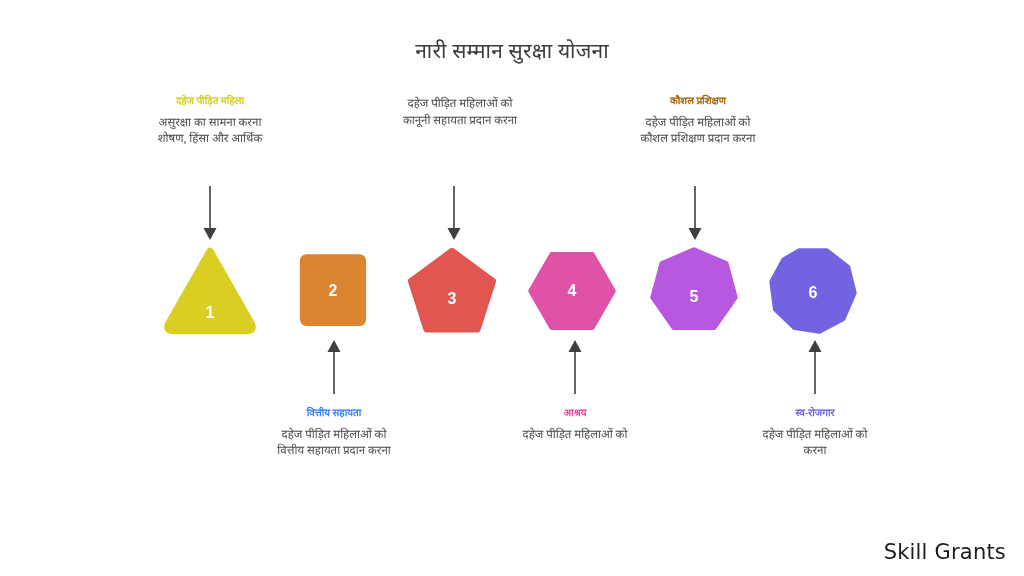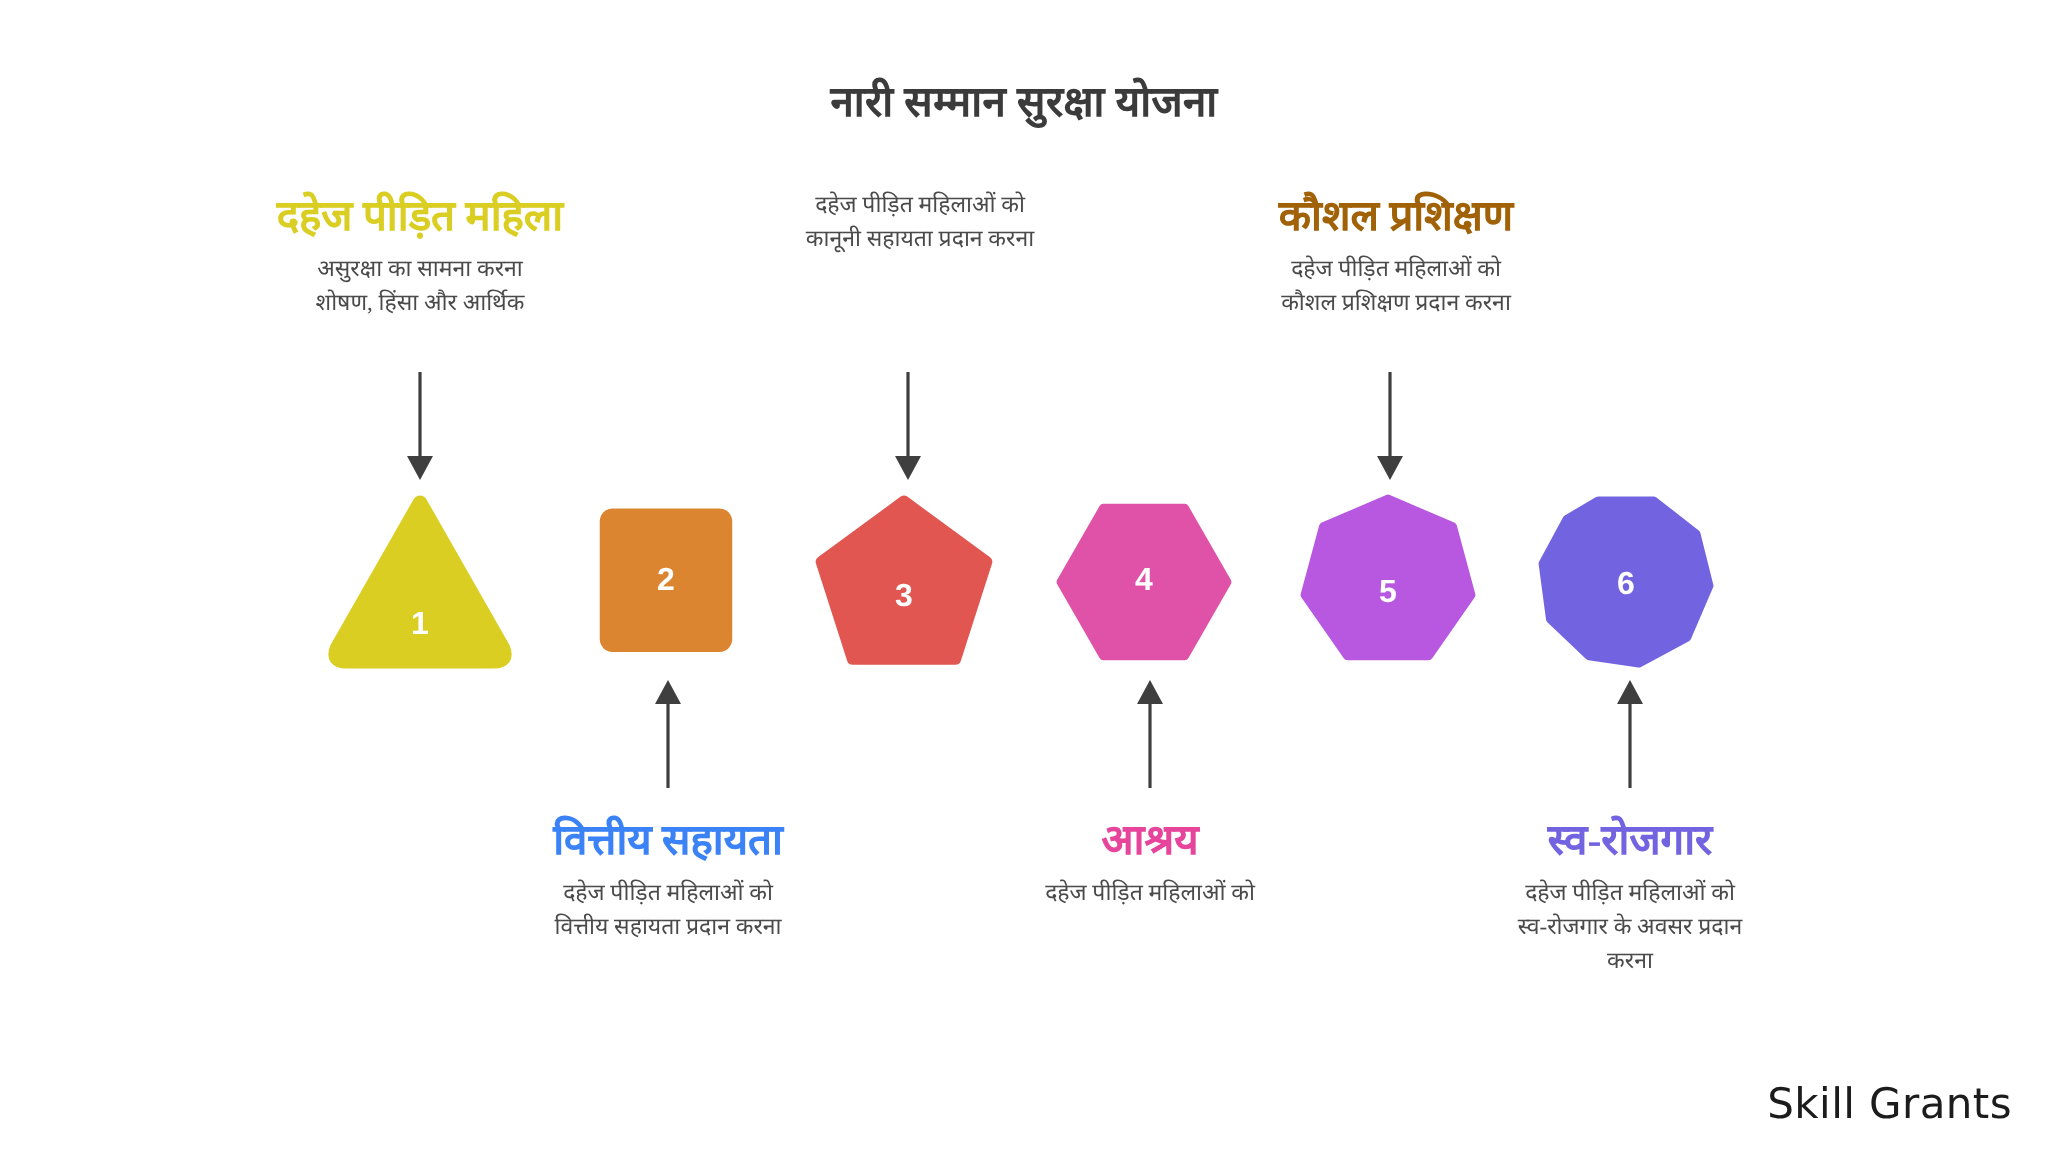--- a/index.html
+++ b/index.html
@@ -18,33 +18,33 @@
 
   
   #page-title {
     position: absolute;
     left: 0;
     top: 36px;
     width: 1024px;
     text-align: center;
     font-family: "Liberation Serif", "DejaVu Serif", serif;
     font-size: 21px;
-    font-weight: bold;
+    font-weight: normal;
     color: #3b3b3b;
     letter-spacing: .2px;
   }
 
   
   .label-block {
     position: absolute;
     text-align: center;
   }
   .label-heading {
     font-family: "Liberation Serif", "DejaVu Serif", serif;
-    font-size: 21px;
+    font-size: 10px;
     font-weight: bold;
     line-height: 1.25;
     margin-bottom: 6px;
     white-space: nowrap;
   }
   .label-desc {
     font-family: "Liberation Serif", "DejaVu Serif", serif;
     font-size: 11.5px;
     font-weight: normal;
     line-height: 1.45;
@@ -212,18 +212,17 @@
   <div class="label-heading" style="color:#E6459B;">आश्रय</div>
   <div class="label-desc">
     <span>दहेज पीड़ित महिलाओं को</span>
   </div>
 </div>
 
 <div class="label-block" style="left:717px; top:407px; width:196px;">
   <div class="label-heading" style="color:#7264E0;">स्व-रोजगार</div>
   <div class="label-desc">
     <span>दहेज पीड़ित महिलाओं को</span>
-    <span>स्व-रोजगार के अवसर प्रदान</span>
     <span>करना</span>
   </div>
 </div>
 
 <div id="watermark">Skill Grants</div>
 
 </body></html>

